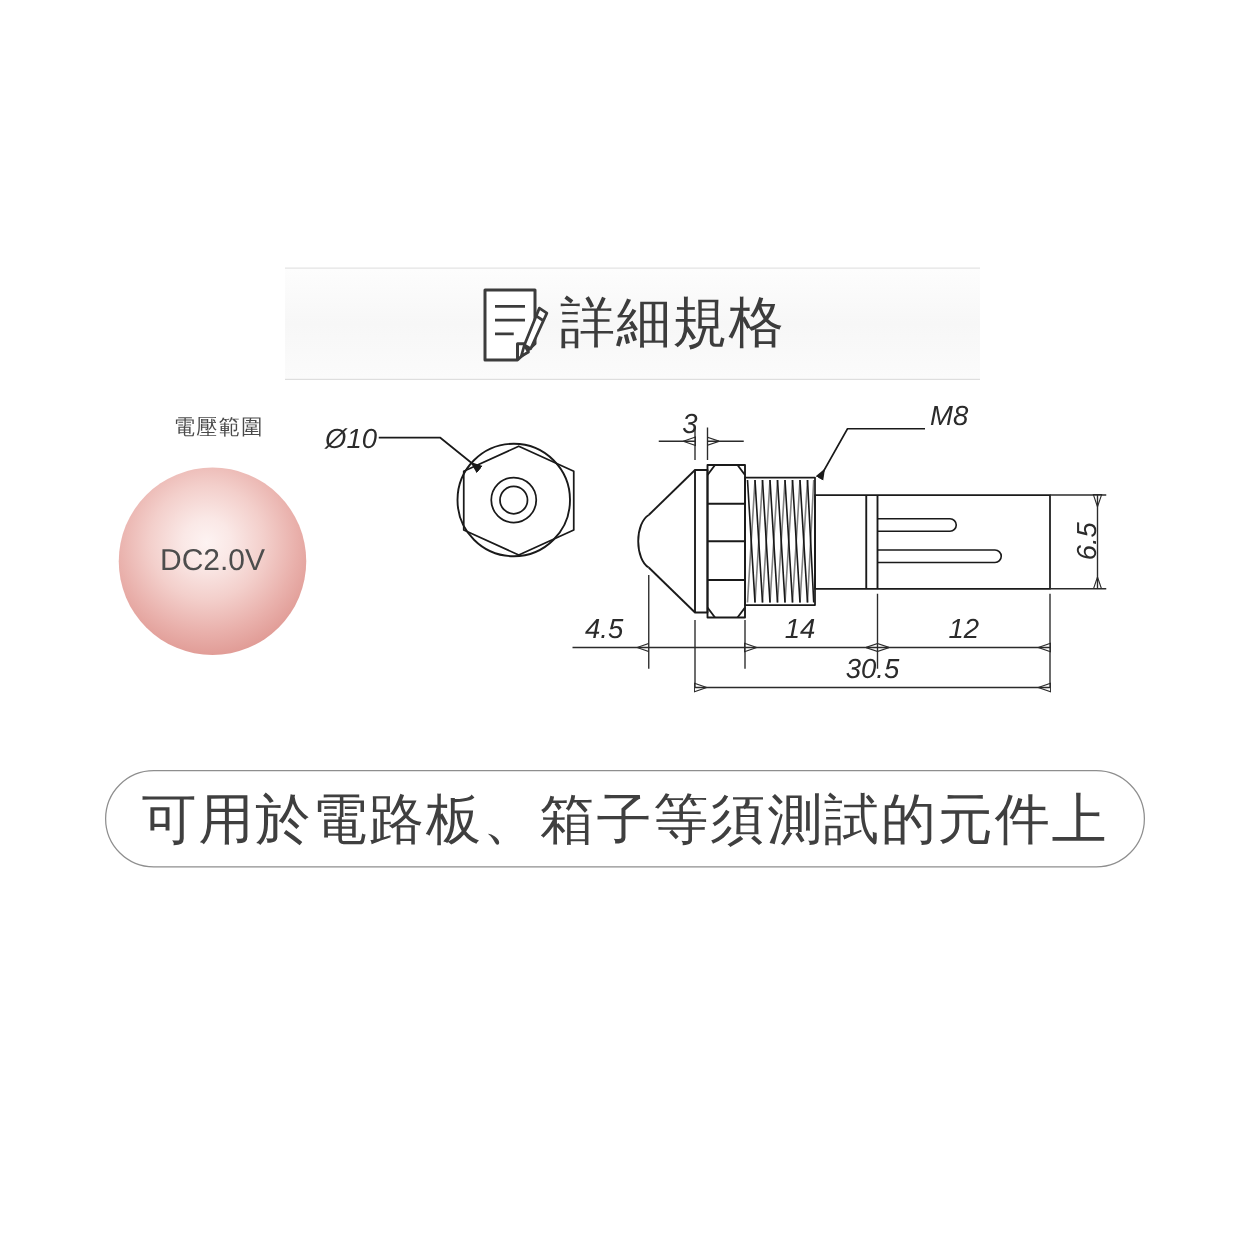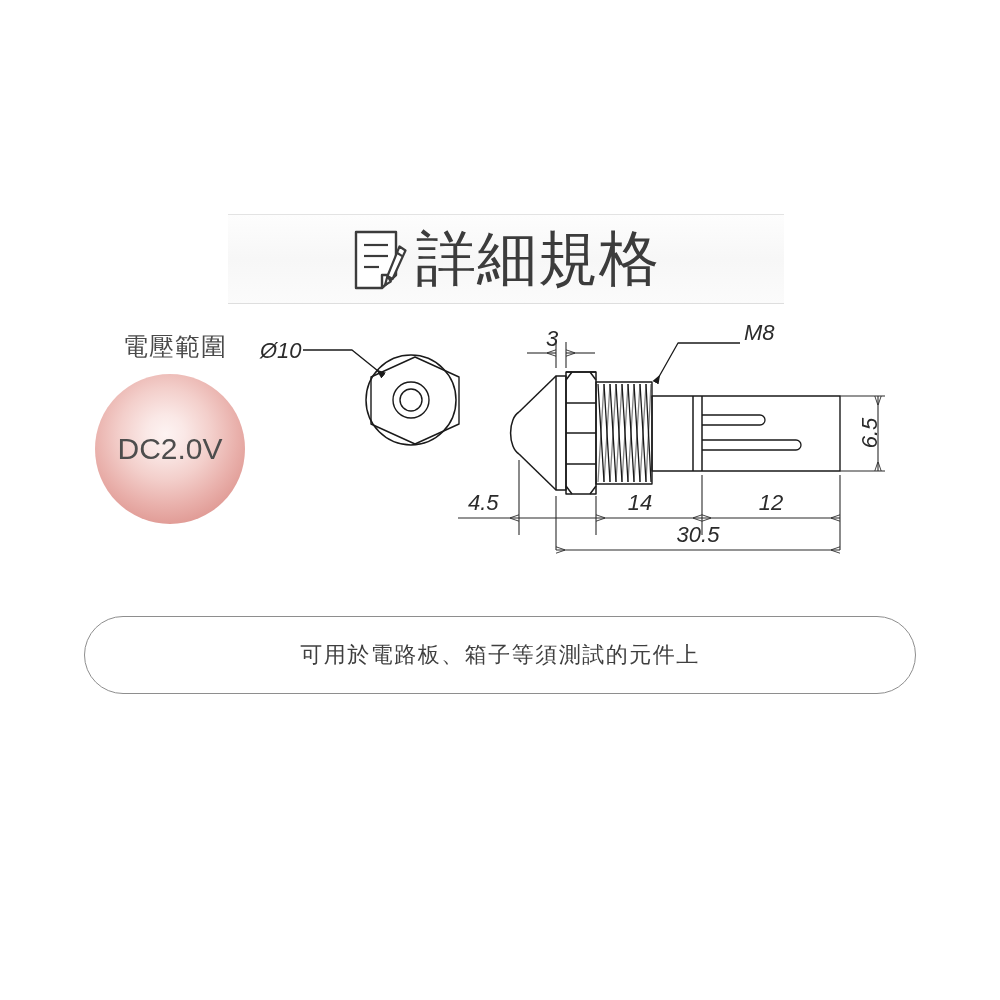--- a/index.html
+++ b/index.html
@@ -47,21 +47,21 @@
     justify-content: center;
     gap: 6px;
   }
   .doc-icon {
     display: block;
     width: 58px;
     height: 62px;
     margin-top: 2px;
   }
   .header-title {
-    font-size: 60px;
+    font-size: 44px;
     line-height: 1;
     color: #3c3c3c;
     letter-spacing: 1px;
     font-weight: 400;
     white-space: nowrap;
   }
 
   
   .voltage-block {
     position: absolute;
@@ -69,21 +69,21 @@
     top: 330px;
     width: 190px;
     height: 190px;
   }
   .voltage-label {
     position: absolute;
     left: 0;
     top: 0;
     width: 190px;
     text-align: center;
-    font-size: 25px;
+    font-size: 17px;
     color: #4a4a4a;
     letter-spacing: 1px;
     white-space: nowrap;
   }
   .voltage-sphere {
     position: absolute;
     left: 15px;
     top: 44px;
     width: 150px;
     height: 150px;
@@ -93,21 +93,21 @@
         #fae8e6 16%,
         #f3cfcb 38%,
         #e9b0ab 60%,
         #dd938d 82%,
         #d4837d 100%);
     display: flex;
     align-items: center;
     justify-content: center;
   }
   .voltage-value {
-    font-size: 30px;
+    font-size: 24px;
     color: #4d4d4d;
     letter-spacing: 0px;
     white-space: nowrap;
   }
 
   
   .drawing {
     position: absolute;
     left: 240px;
     top: 320px;
@@ -126,21 +126,21 @@
     height: 78px;
     border: 1.6px solid #8e8e8e;
     border-radius: 39px;
     box-sizing: border-box;
     display: flex;
     align-items: center;
     justify-content: center;
     background: #ffffff;
   }
   .caption-text {
-    font-size: 22px;
+    font-size: 44px;
     color: #3f3f3f;
     letter-spacing: 1.5px;
     white-space: nowrap;
   }
 </style>
 </head>
 <body>
 
 <div class="page">
 

